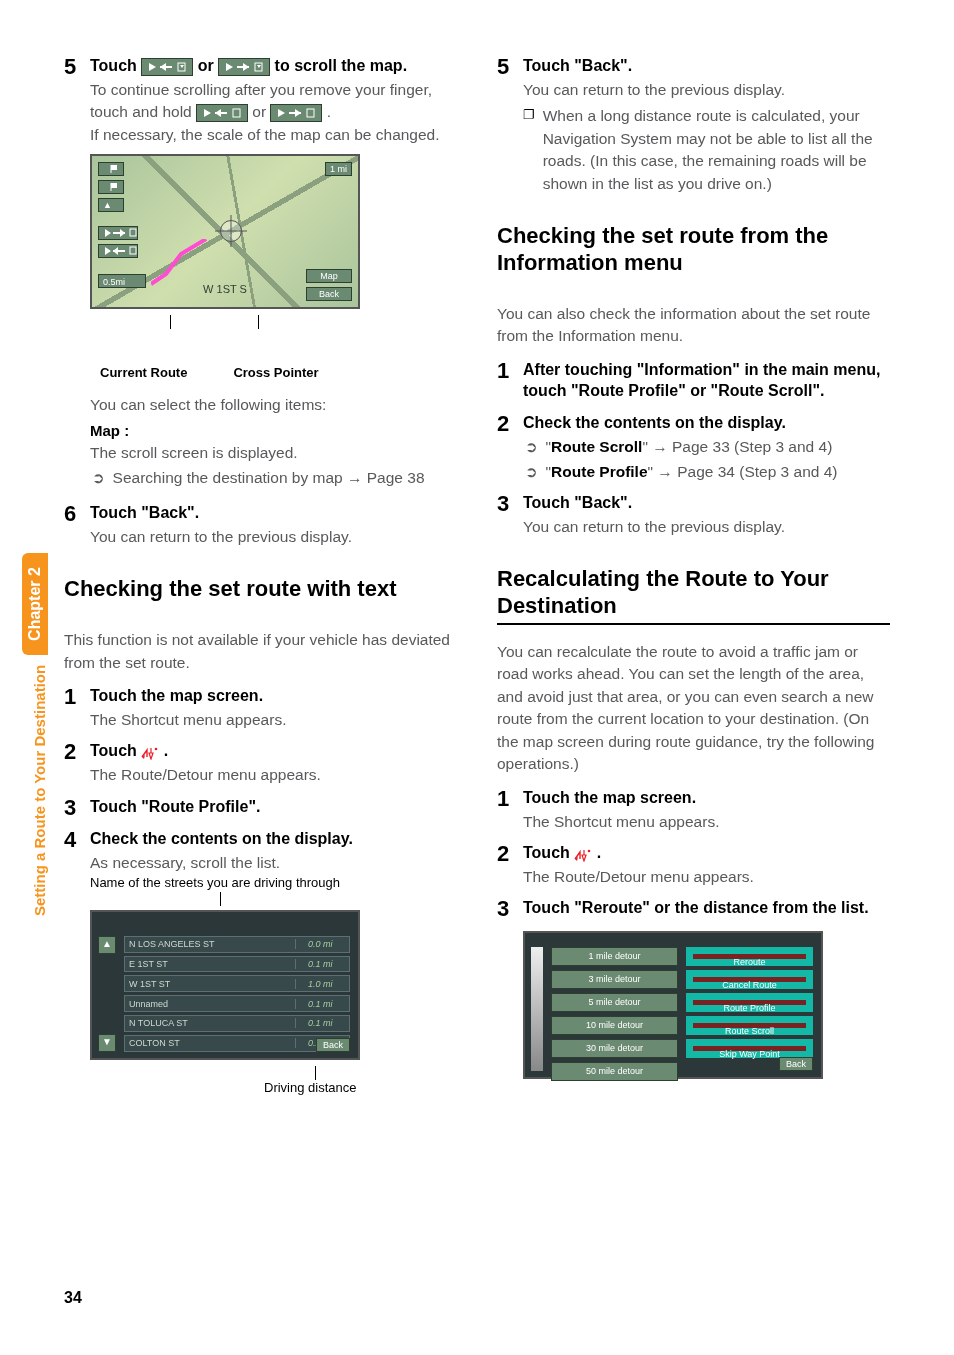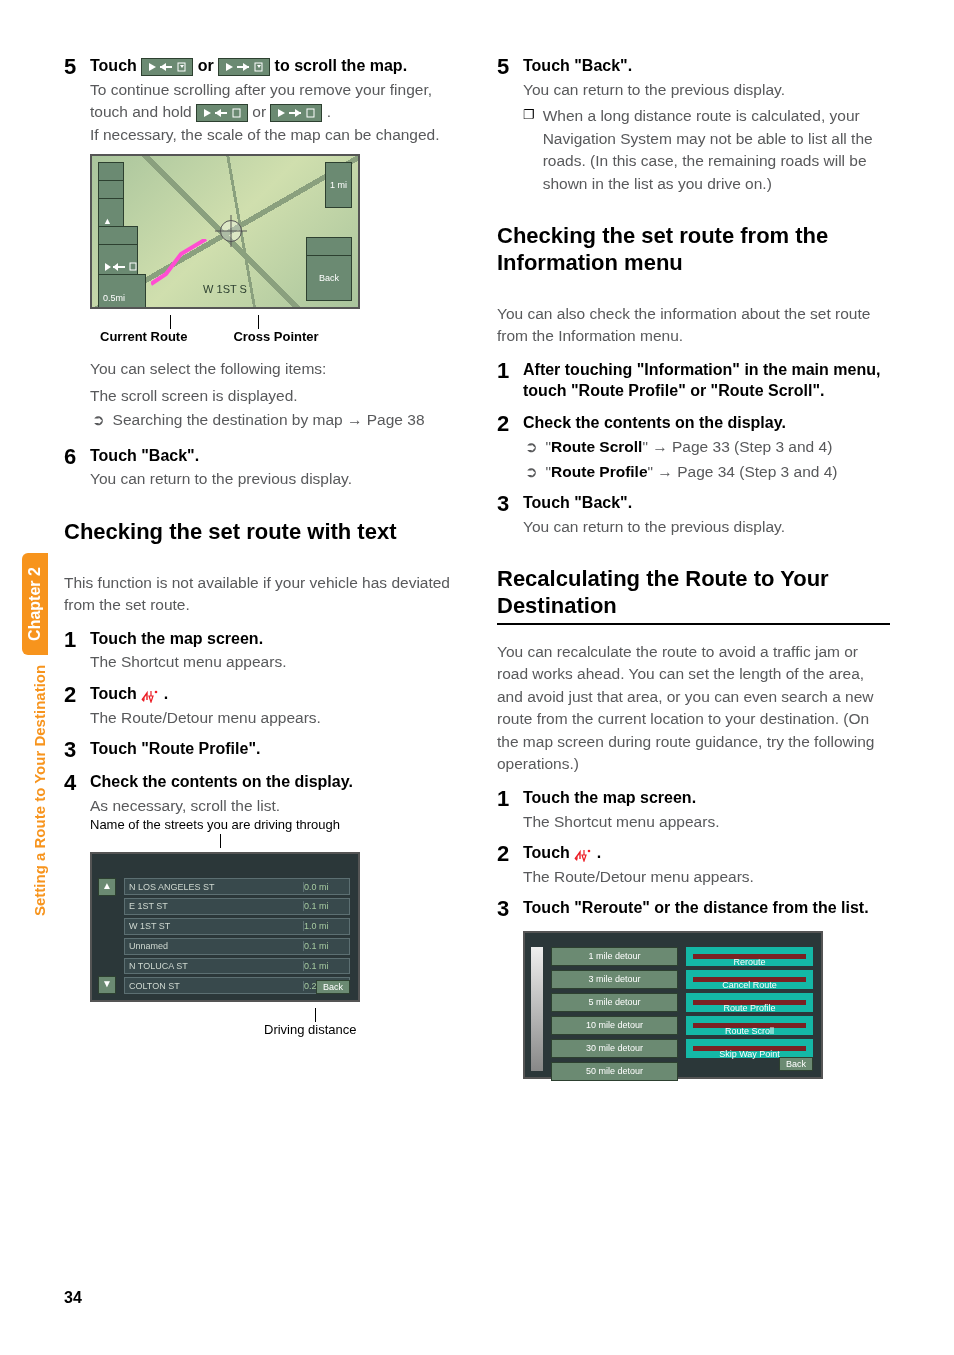--- a/index.html
+++ b/index.html
@@ -131,39 +131,39 @@
       linear-gradient(45deg, transparent 48%, #8aa07e 48%, #8aa07e 50%, transparent 50%),
       linear-gradient(-30deg, transparent 48%, #8aa07e 48%, #8aa07e 50%, transparent 50%),
       linear-gradient(80deg, transparent 55%, #8aa07e 55%, #8aa07e 56%, transparent 56%);
   }
   .map-btn {
     position:absolute;
     background:#6b8a72;
     border:1px solid #2d4030;
     color:#fff;
     font-size:9px;
-    padding:17px 4px;
+    padding:1px 4px;
   }
   .cross {
     position:absolute;
     left:48%; top:42%;
     width:22px; height:22px;
     border:1px solid #555;
     border-radius:50%;
     background:rgba(255,255,255,.3);
   }
   .cross::before,.cross::after{
     content:"";position:absolute;background:#555;
   }
   .cross::before{left:50%;top:-6px;bottom:-6px;width:1px;transform:translateX(-50%);}
   .cross::after{top:50%;left:-6px;right:-6px;height:1px;transform:translateY(-50%);}
   .img-labels {
     display:flex; gap:46px;
     margin-left:36px;
-    font-size:13px; font-weight:bold;
+    font-size:13px; font-weight:bold;margin-top:36px;
   }
   .pointer-line {
     margin-left: 26px;
     width: 270px;
     height: 14px;
     position: relative;
   }
   .pointer-line .pl {
     position:absolute; width:1px; background:#000; bottom:0; top:0;
   }
@@ -181,22 +181,22 @@
     display:flex; align-items:center;
     background:#38494c;
     border:1px solid #5c6f72;
     height:17px;
   }
   .shot-profile .row .nm{
     flex:1; color:#cfd8d0; font-size:9px; padding-left:4px;
   }
   .shot-profile .row .dist{
     border-left:1px solid #5c6f72;
-    color:#a6cba0; font-size:9px; padding:0 0;
-    width:46px; text-align:left;
+    color:#a6cba0; font-size:9px; padding:0 12px;
+    width:54px; text-align:left;font-style:italic;
   }
   .shot-profile .side-arrows{
     position:absolute; left:6px; top:24px; bottom:6px;
     width:18px;
     display:flex; flex-direction:column; justify-content:space-between;
   }
   .shot-profile .side-arrows div{
     background:#6b8a72; border:1px solid #2d4030; height:18px;
     color:#fff; font-size:10px; text-align:center; line-height:14px;
   }
@@ -357,20 +357,21 @@
       <div class="pl" style="left:80px;"></div>
       <div class="pl" style="left:168px;"></div>
     </div>
     <div class="img-labels">
       <span>Current Route</span>
       <span>Cross Pointer</span>
     </div>
 
     <div class="step-text" style="margin:14px 0 4px 26px;">You can select the following items:</div>
     <div style="margin-left:26px;">
+      <div class="step-title" style="font-size:15px;">Map :</div>
       <div class="step-text">The scroll screen is displayed.</div>
       <div class="bullet-row">
         <span class="bullet-sym">➲</span>
         <span class="bullet-text">
           <span>Searching the destination by map </span><span class="arrow-chr">→</span>
           <span>Page 38</span>
         </span>
       </div>
     </div>
 

